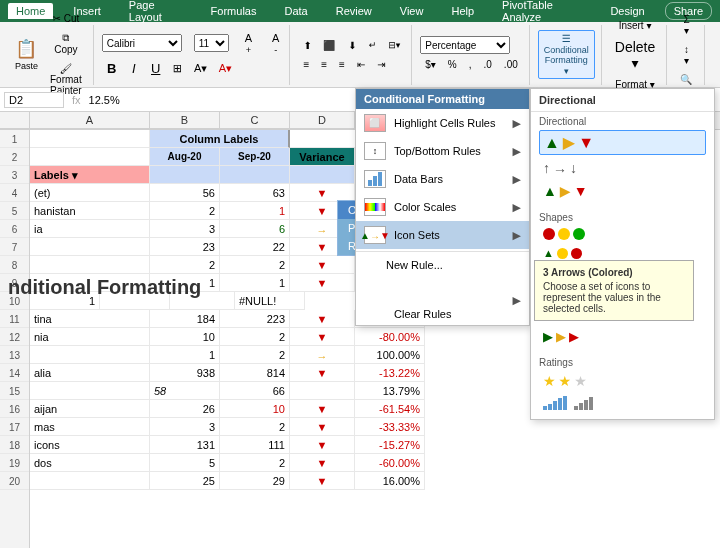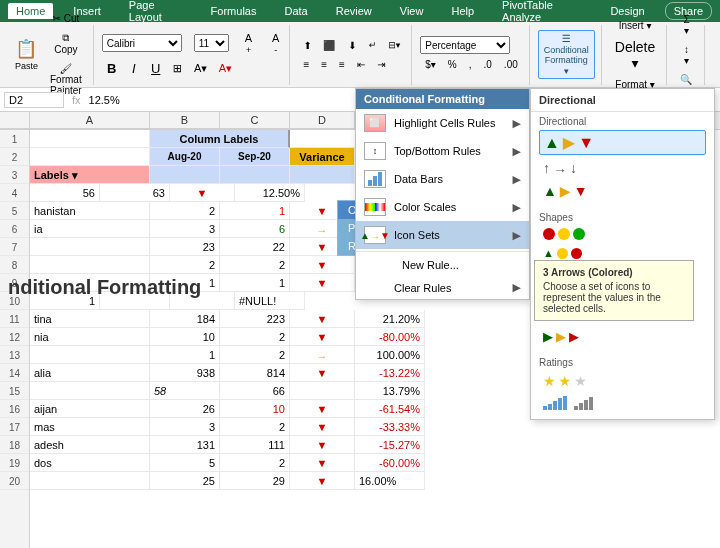--- a/index.html
+++ b/index.html
@@ -236,33 +236,34 @@
         <div class="cell" style="min-width:140px;text-align:center;background:#c9daf8;font-weight:bold;border-right:2px solid #999;">Column Labels</div>
         <div class="cell" style="min-width:70px;"></div>
         <div class="cell" style="min-width:65px;"></div>
         <div class="cell" style="min-width:70px;"></div>
       </div>
 
       <div class="grid-row">
         <div class="cell" style="min-width:120px;"></div>
         <div class="cell" style="min-width:70px;text-align:center;background:#c9daf8;font-weight:bold;font-size:10px;">Aug-20<br>Sessions</div>
         <div class="cell" style="min-width:70px;text-align:center;background:#c9daf8;font-weight:bold;font-size:10px;">Sep-20<br>Sessions</div>
-        <div class="cell" style="min-width:65px;text-align:center;background:#eab308;font-weight:bold;">Variance</div>
+        <div class="cell" style="min-width:65px;text-align:center;background:#0f766e;font-weight:bold;">Variance</div>
         <div class="cell" style="min-width:70px;"></div>
       </div>
 
       <div class="grid-row">
         <div class="cell" style="min-width:120px;background:#fca5a5;font-weight:bold;">Labels ▾</div>
         <div class="cell" style="min-width:70px;background:#c9daf8;"></div>
         <div class="cell" style="min-width:70px;background:#c9daf8;"></div>
         <div class="cell" style="min-width:65px;background:#c9daf8;"></div>
         <div class="cell" style="min-width:70px;background:#c9daf8;"></div>
       </div>
 
       <div class="grid-row">
+        <div class="cell" style="min-width:120px;">(et)</div>
         <div class="cell" style="min-width:70px;text-align:right;">56</div>
         <div class="cell" style="min-width:70px;text-align:right;">63</div>
         <div class="cell" style="min-width:65px;text-align:center;"><span style="color:#cc0000;">▼</span></div>
         <div class="cell" style="min-width:70px;text-align:right;">12.50%</div>
       </div>
 
       <div class="grid-row">
         <div class="cell" style="min-width:120px;">hanistan</div>
         <div class="cell" style="min-width:70px;text-align:right;">2</div>
         <div class="cell" style="min-width:70px;text-align:right;color:#cc0000;">1</div>
@@ -359,41 +360,41 @@
 
       <div class="grid-row">
         <div class="cell" style="min-width:120px;">mas</div>
         <div class="cell" style="min-width:70px;text-align:right;">3</div>
         <div class="cell" style="min-width:70px;text-align:right;">2</div>
         <div class="cell" style="min-width:65px;text-align:center;"><span style="color:#cc0000;">▼</span></div>
         <div class="cell" style="min-width:70px;text-align:right;color:#cc0000;">-33.33%</div>
       </div>
 
       <div class="grid-row">
-        <div class="cell" style="min-width:120px;">adesh</div>
+        <div class="cell" style="min-width:120px;">icons</div>
         <div class="cell" style="min-width:70px;text-align:right;">131</div>
         <div class="cell" style="min-width:70px;text-align:right;">111</div>
         <div class="cell" style="min-width:65px;text-align:center;"><span style="color:#cc0000;">▼</span></div>
         <div class="cell" style="min-width:70px;text-align:right;color:#cc0000;">-15.27%</div>
       </div>
 
       <div class="grid-row">
         <div class="cell" style="min-width:120px;">dos</div>
         <div class="cell" style="min-width:70px;text-align:right;">5</div>
         <div class="cell" style="min-width:70px;text-align:right;">2</div>
         <div class="cell" style="min-width:65px;text-align:center;"><span style="color:#cc0000;">▼</span></div>
         <div class="cell" style="min-width:70px;text-align:right;color:#cc0000;">-60.00%</div>
       </div>
 
       <div class="grid-row">
         <div class="cell" style="min-width:120px;"></div>
         <div class="cell" style="min-width:70px;text-align:right;">25</div>
         <div class="cell" style="min-width:70px;text-align:right;">29</div>
         <div class="cell" style="min-width:65px;text-align:center;"><span style="color:#cc0000;">▼</span></div>
-        <div class="cell" style="min-width:70px;text-align:left;">16.00%</div>
+        <div class="cell" style="min-width:70px;text-align:right;">16.00%</div>
       </div>
     </div>
   </div>
 </div>
 
 <div class="cf-dropdown">
 
   <div style="background:#4a7ba7;color:#fff;font-size:11px;padding:4px 8px;font-weight:bold;">
     <span>Conditional Formatting</span>
   </div>
@@ -434,25 +435,25 @@
       <span style="color:#006100;font-size:10px;">▲</span>
         <span style="color:#e6a817;font-size:10px;">→</span>
         <span style="color:#cc0000;font-size:10px;">▼</span>
     </div>
     <span>Icon Sets</span>
     <span class="arrow">▶</span>
   </div>
   <div class="cf-divider"></div>
 
   <div class="cf-menu-item">
-    <span style="margin-left:30px;padding-left:8px;">New Rule...</span>
+    <span style="margin-left:14px;padding-left:8px;">New Rule...</span>
   </div>
 
   <div class="cf-menu-item">
-    <span style="margin-left:30px;">Clear Rules</span>
+    <span style="margin-left:30px;margin-top:27px;">Clear Rules</span>
     <span class="arrow">▶</span>
   </div>
 
 </div>
 
 <div class="icon-submenu">
   <div class="icon-submenu-header">
     <span>Directional</span>
   </div>
 

